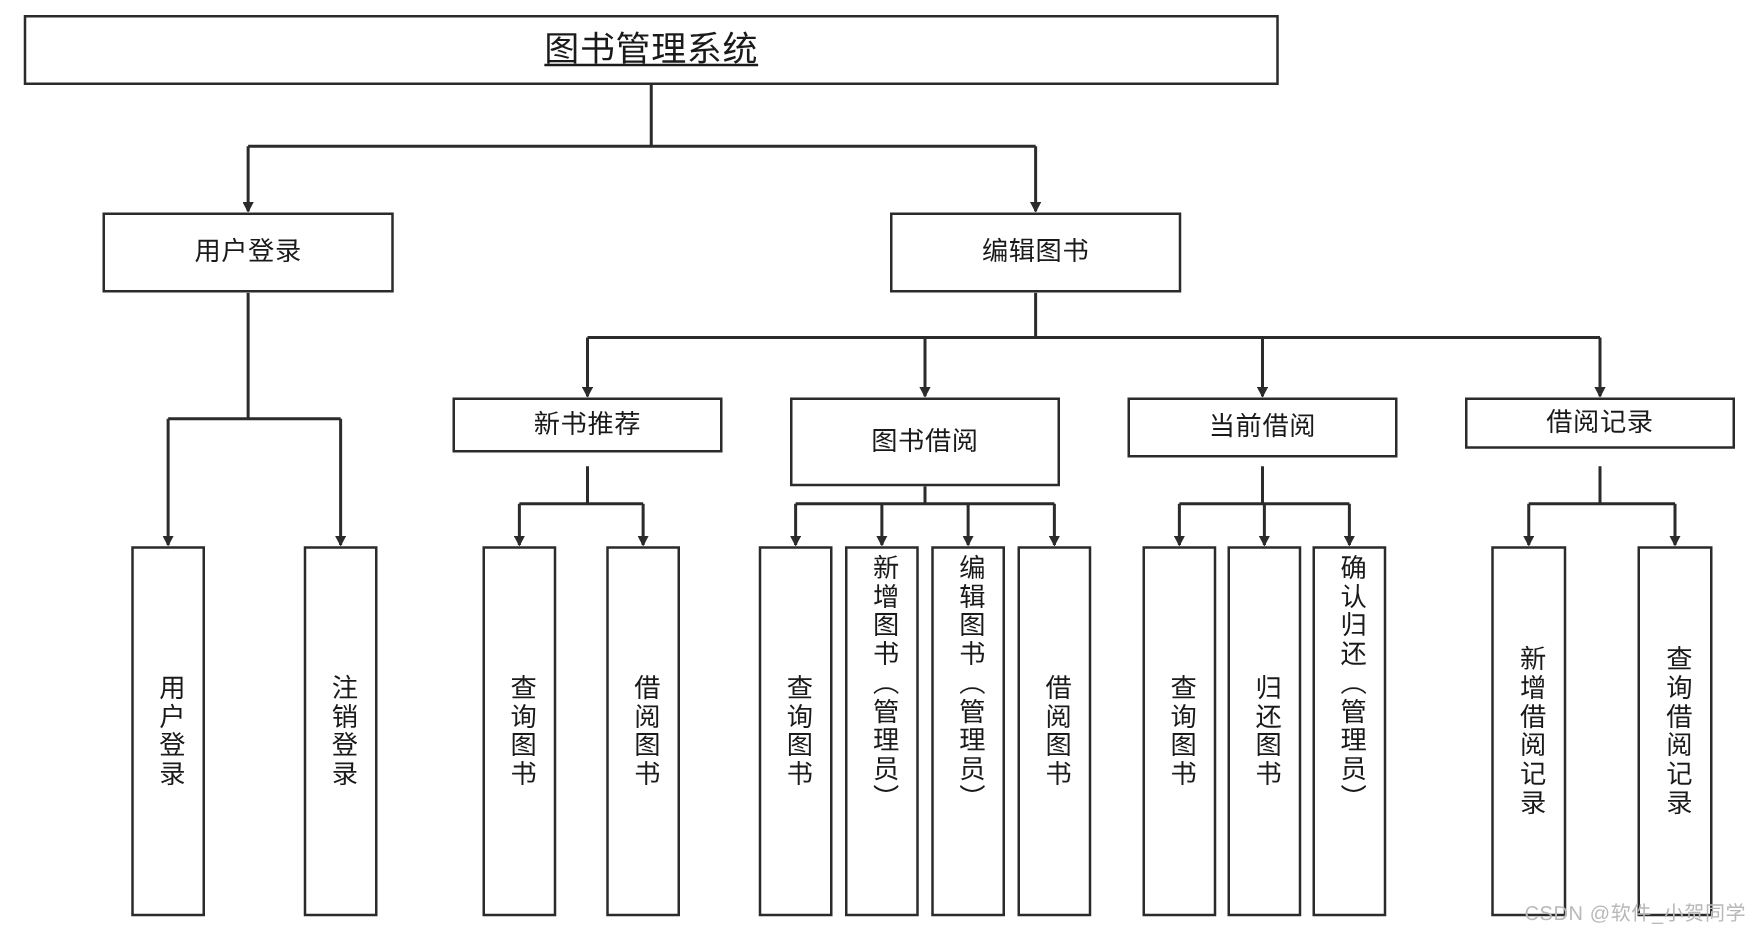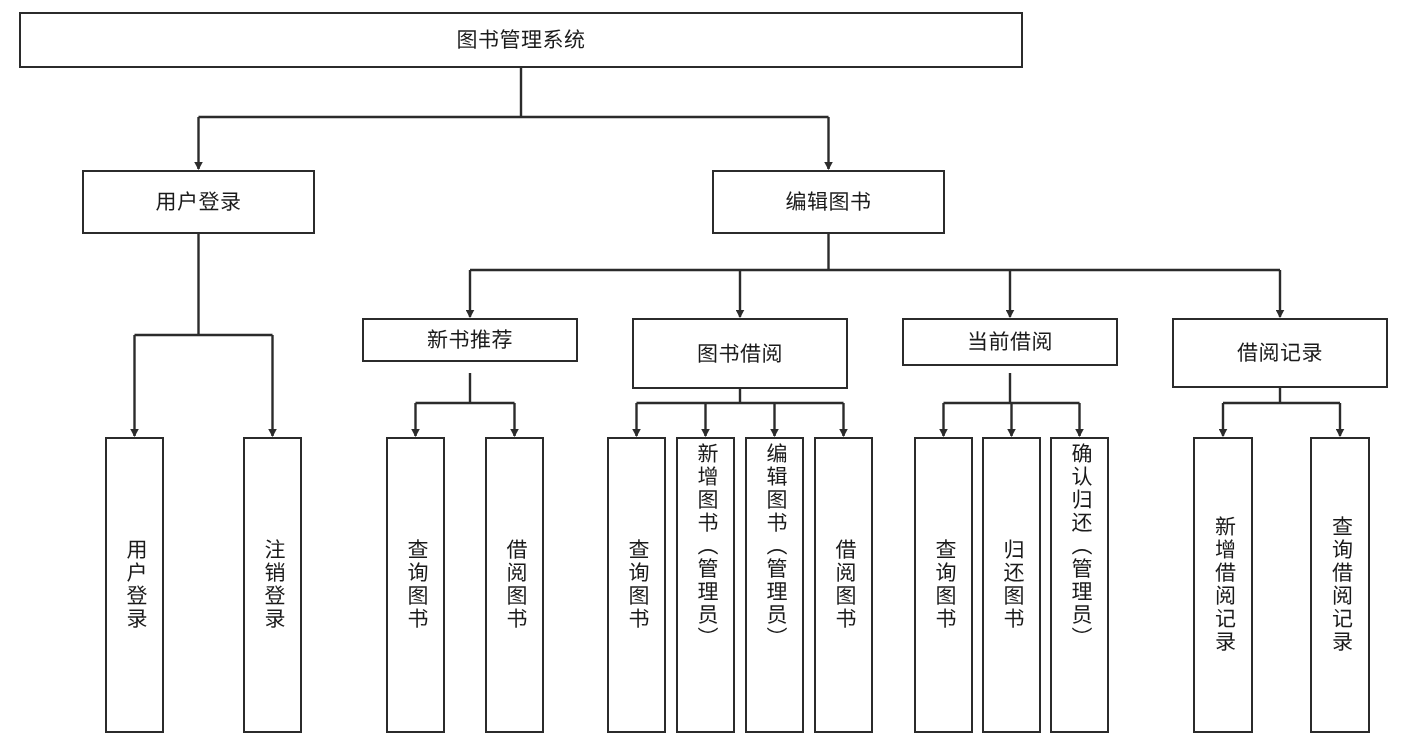--- a/index.html
+++ b/index.html
@@ -41,21 +41,21 @@
   .node-box.level-3 { border-width: 2px; }
 
   .node-label-h {
     font-size: 21px;
     color: #1a1a1a;
     line-height: 1.2;
     letter-spacing: 0.5px;
     white-space: nowrap;
     text-align: center;
   }
-  .node-box.level-0 .node-label-h { font-size: 21px; }
+  .node-box.level-0 .node-label-h { font-size: 28px; text-decoration: underline; }
 
   .node-label-v {
     writing-mode: vertical-rl;
     text-orientation: upright;
     font-size: 21px;
     color: #1a1a1a;
     line-height: 1.28;
     letter-spacing: 2px;
     white-space: nowrap;
     text-align: center;
@@ -146,21 +146,21 @@
       </div>
       <div class="node-box level-2" style="left: 362px; top: 318px; width: 216px; height: 44px;">
         <div class="node-label-h">新书推荐</div>
       </div>
       <div class="node-box level-2" style="left: 632px; top: 318px; width: 216px; height: 71px;">
         <div class="node-label-h">图书借阅</div>
       </div>
       <div class="node-box level-2" style="left: 902px; top: 318px; width: 216px; height: 48px;">
         <div class="node-label-h">当前借阅</div>
       </div>
-      <div class="node-box level-2" style="left: 1172px; top: 318px; width: 216px; height: 70px;">
+      <div class="node-box level-2" style="left: 1172px; top: 318px; width: 216px; height: 41px;">
         <div class="node-label-h">借阅记录</div>
       </div>
       <div class="node-box level-3" style="left: 105px; top: 437px; width: 59px; height: 296px;">
         <div class="vbox-inner anchor-middle">
           <div class="node-label-v">用户登录</div>
         </div>
       </div>
       <div class="node-box level-3" style="left: 243px; top: 437px; width: 59px; height: 296px;">
         <div class="vbox-inner anchor-middle">
           <div class="node-label-v">注销登录</div>
@@ -216,14 +216,15 @@
           <div class="node-label-v">新增借阅记录</div>
         </div>
       </div>
       <div class="node-box level-3" style="left: 1310px; top: 437px; width: 60px; height: 296px;">
         <div class="vbox-inner anchor-middle">
           <div class="node-label-v">查询借阅记录</div>
         </div>
       </div>
     </div>
 
+  <div id="watermark">CSDN @软件_小贺同学</div>
 
 </div>
 
 </body></html>

